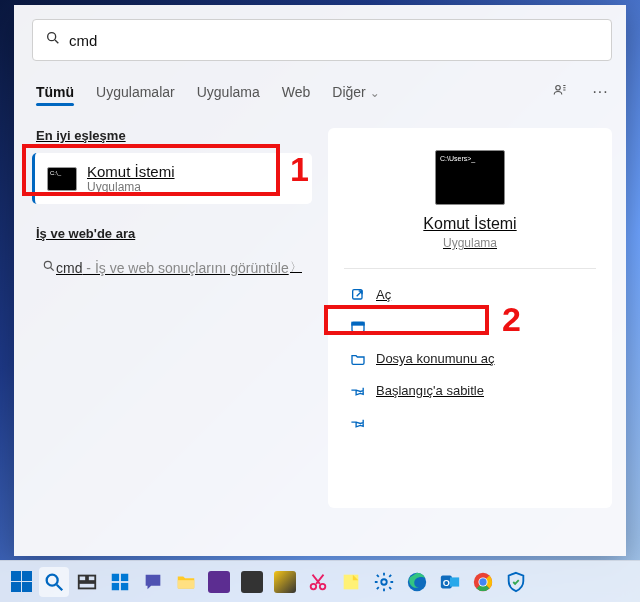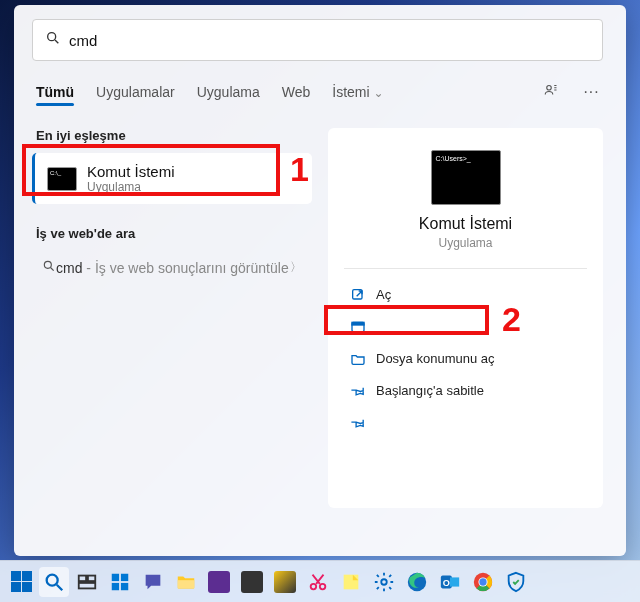--- a/index.html
+++ b/index.html
@@ -3,42 +3,42 @@
 <meta charset="utf-8">
 <style>
   * { box-sizing: border-box; margin: 0; padding: 0; font-family: "Segoe UI", Arial, sans-serif; }
   body {
     width: 640px; height: 602px;
     background: linear-gradient(135deg, #0a1840 0%, #1e3a8a 30%, #6da3ff 70%, #a7c7e7 100%);
     position: relative; overflow: hidden;
   }
   .panel {
     position: absolute; left: 14px; top: 5px; right: 14px; bottom: 46px;
-    background: rgba(249,249,251,0.97); border-radius: 6px;
+    background: rgba(249,249,251,0.97); border-radius: 0;
     box-shadow: 0 8px 30px rgba(0,0,0,0.3);
-    padding: 14px 23px 0 18px;
+    padding: 14px 14px 0 18px;
   }
   .search-box {
     background: #fff; border: 1px solid #d0d0d0; border-radius: 4px;
     height: 42px; display: flex; align-items: center; padding: 0 12px;
     margin-bottom: 20px;
   }
   .search-icon svg { width:16px; height:16px; stroke:#333; }
   .search-box input {
     border: none; outline: none; font-size: 15px; margin-left: 8px;
     flex: 1; color: #111; background: transparent;
   }
   .tabs { display: flex; gap: 22px; align-items:center; padding:0 4px; margin-bottom: 18px; }
   .tab { font-size: 14px; color: #555; padding-bottom: 8px; cursor: pointer; position:relative;}
   .tab.active { color: #111; font-weight:600;}
   .tab.active::after{content:"";position:absolute;left:0;right:0;bottom:2px;height:3px;border-radius:2px;background:#0067c0;}
   .tab-spacer{flex:1;}
   .tab-right-icon svg{width:18px;height:18px;fill:#555;}
   .tab-dots{font-size:16px;color:#555;padding-bottom:8px;cursor:pointer;}
-  .content { display:flex; gap: 16px; }
+  .content { display:flex; gap: 16px; text-decoration: underline; }
   .left { flex: 0 0 280px; }
   .right { flex:1; background:#fff; border-radius:6px; padding: 22px 14px 40px 14px; min-height:380px;}
   .section-header{font-size:13px;font-weight:600;color:#222;margin: 0 4px 10px 4px;}
   .best-match{
     background:#fff;border-radius:5px;display:flex;align-items:center;
     padding:10px 12px; margin-bottom:22px; cursor:pointer;
     border-left:3px solid #0067c0;
   }
   .cmd-tile{
     width:30px;height:24px;background:#000;border:1px solid #999;
@@ -96,21 +96,21 @@
         </svg>
     </span>
     <input value="cmd" style="">
   </div>
 
   <div class="tabs">
     <div class="tab active">Tümü</div>
     <div class="tab">Uygulamalar</div>
     <div class="tab">Uygulama</div>
     <div class="tab">Web</div>
-    <div class="tab"><span>İstemi</span> <span class="chev">⌄</span></div>
+    <div class="tab"><span>Diğer</span> <span class="chev">⌄</span></div>
     <div class="tab-spacer"></div>
     <div class="tab tab-right-icon">
       <svg viewBox="0 0 24 24">
           <circle cx="8" cy="9" r="3" fill="none" stroke="#555" stroke-width="1.5"></circle>
           <path d="M3 18c0-2.5 2-4 5-4s5 1.5 5 4" fill="none" stroke="#555" stroke-width="1.5"></path>
           <path d="M15 6l3 0 M15 9l3 0 M15 12l3 0" stroke="#555" stroke-width="1.5"></path>
         </svg>
     </div>
     <div class="tab-dots">···</div>
   </div>

